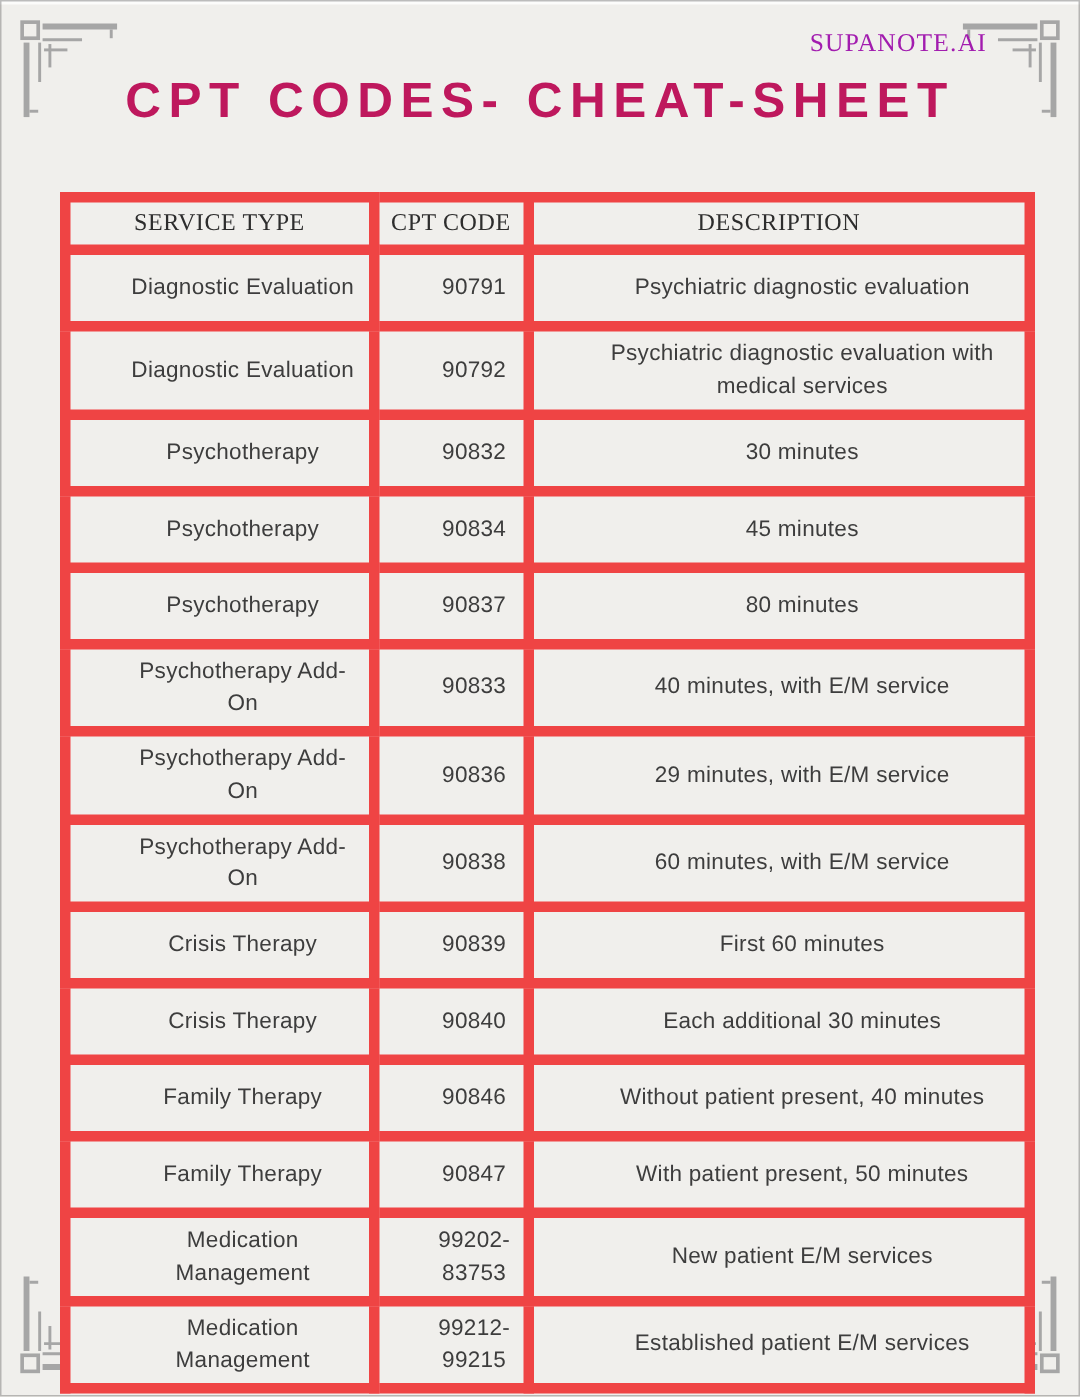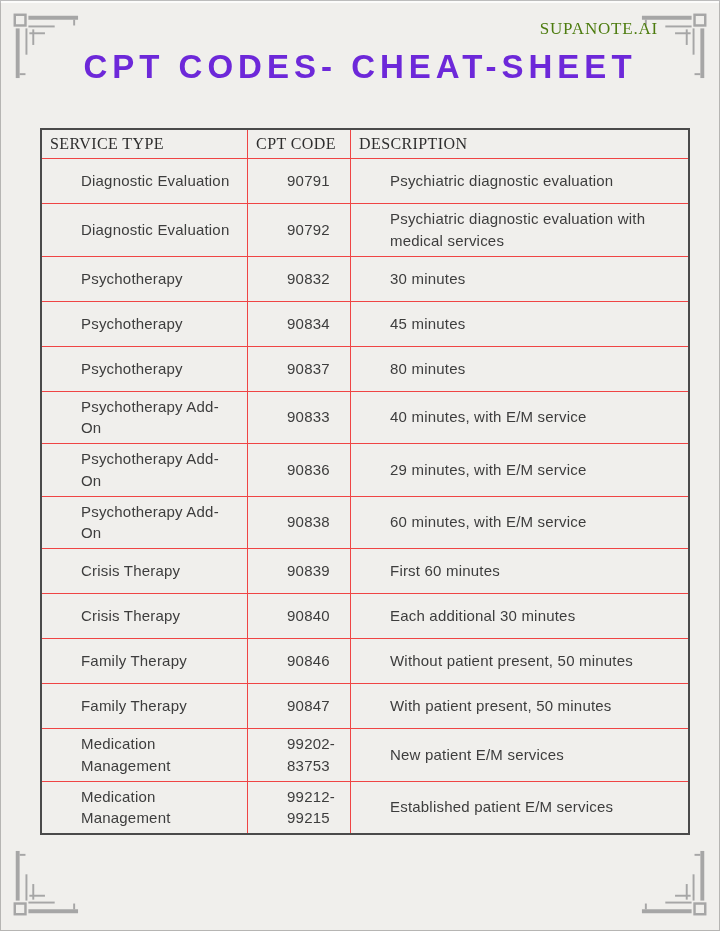--- a/index.html
+++ b/index.html
@@ -28,52 +28,52 @@
   .corner.bl { bottom: 8px; left: 6px;  transform: scaleY(-1); }
   .corner.br { bottom: 8px; right: 6px; transform: scale(-1,-1); }
 
   .brand {
     position: absolute;
     top: 19px;
     right: 62px;
     font-family: "Liberation Serif", serif;
     font-size: 17px;
     letter-spacing: 0.8px;
-    color: #4d7c0f;
+    color: #a21caf;
   }
   .title {
     position: absolute;
     top: 48px;
     left: 0;
     width: 100%;
     margin: 0;
     text-align: center;
     font-family: "Liberation Sans", sans-serif;
     font-size: 33px;
     font-weight: 800;
     letter-spacing: 5px;
-    color: #6d28d9;
+    color: #be185d;
   }
 
   table.cpt-table {
     position: absolute;
     top: 128px;
     left: 40px;
     width: 650px;
     border-collapse: collapse;
     background: #f0efec;
     border: 2px solid #4a4a4a;
   }
   .cpt-table col.c1 { width: 207px; }
   .cpt-table col.c2 { width: 103px; }
   .cpt-table col.c3 { width: 340px; }
 
   .cpt-table th, .cpt-table td {
-    border: 1px solid #ef4444;
-    text-align: left;
+    border: 7px solid #ef4444;
+    text-align: center;
     vertical-align: middle;
     padding: 4px 8px;
   }
   .cpt-table th {
     font-family: "Liberation Serif", serif;
     font-weight: normal;
     font-size: 16px;
     letter-spacing: 0.4px;
     color: #2d2d2d;
     height: 20px;
@@ -189,21 +189,21 @@
           <td>First 60 minutes</td>
         </tr>
         <tr>
           <td>Crisis Therapy</td>
           <td>90840</td>
           <td>Each additional 30 minutes</td>
         </tr>
         <tr>
           <td>Family Therapy</td>
           <td>90846</td>
-          <td>Without patient present, 50 minutes</td>
+          <td>Without patient present, 40 minutes</td>
         </tr>
         <tr>
           <td>Family Therapy</td>
           <td>90847</td>
           <td>With patient present, 50 minutes</td>
         </tr>
         <tr>
           <td>Medication Management</td>
           <td>99202-83753</td>
           <td>New patient E/M services</td>

